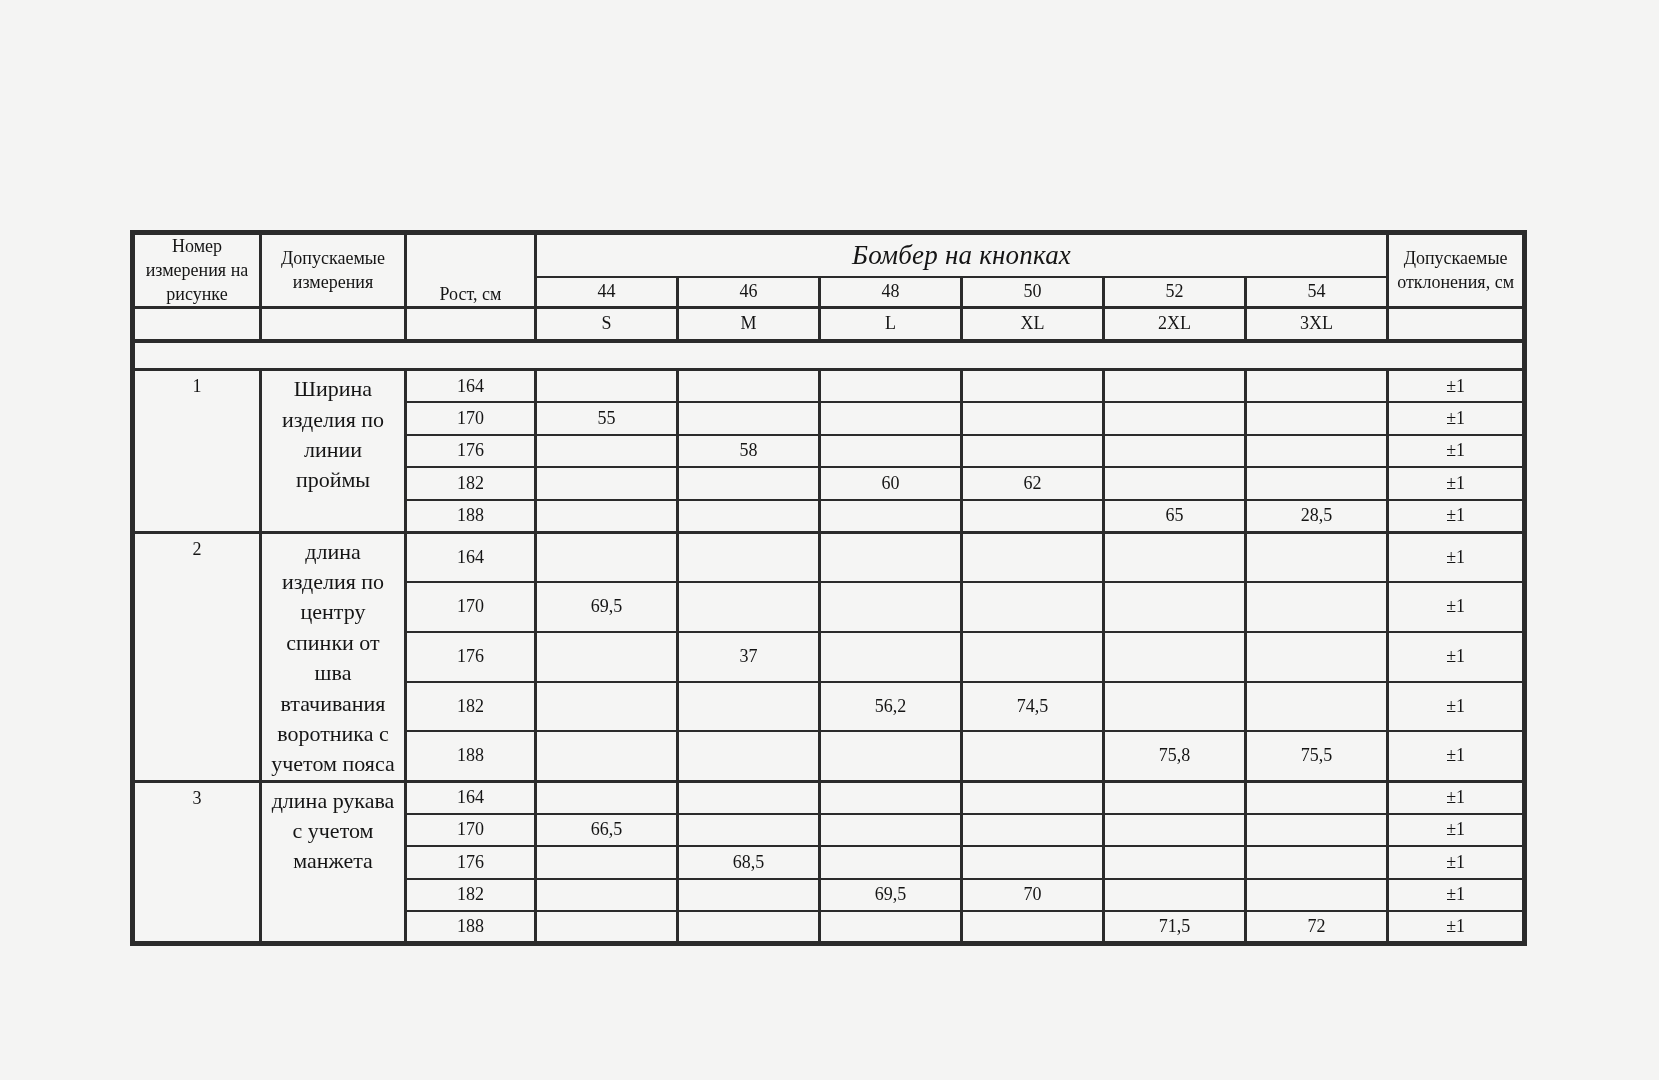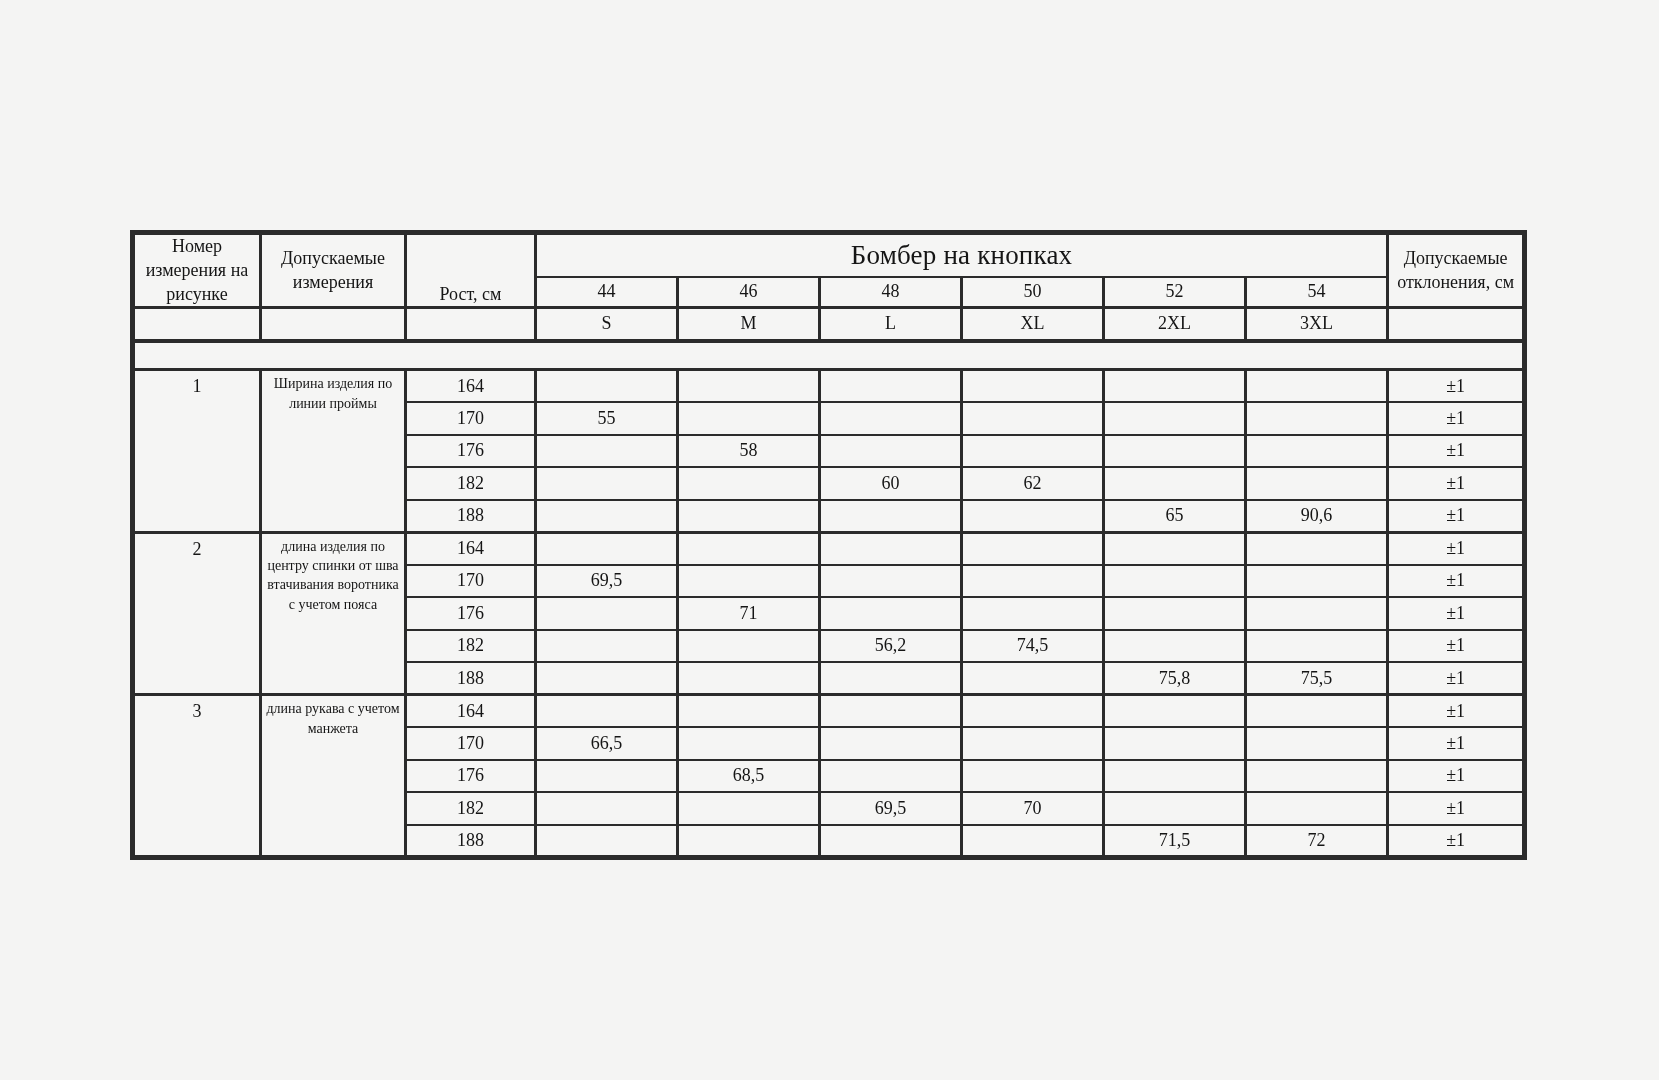--- a/index.html
+++ b/index.html
@@ -33,31 +33,32 @@
     white-space:normal;
   }
   tr.row-title{height:44px;}
   tr.row-sizes{height:31px;}
   tr.row-letters{height:33px;}
   tr.row-spacer{height:29px;}
   tr.body-row{height:32.5px;}
   td.title-cell{
     font-size:27px;
     letter-spacing:.2px;
+    font-style:italic;
   }
   td.hc{font-size:18px;line-height:1.32;}
   td.rost-cell{vertical-align:bottom;}
   tr.row-letters td{border-top-width:3px;}
   tr.row-spacer td{border-top-width:4px;border-bottom-width:3px;}
   tr.group-top td{border-top-width:3px;}
   td.num-cell{vertical-align:top;padding-top:4px;}
   td.name-cell{
     vertical-align:top;
     padding-top:3px;
-    font-size:14px;
+    font-size:22px;
     line-height:1.38;
   }
   td.height-cell,td.val-cell,td.dev-cell{font-size:18px;}
 </style>
 </head>
 <body>
 
 <div class="stage">
   <table class="size-chart">
     <colgroup>
@@ -147,21 +148,21 @@
           <td class="val-cell"></td>
           <td class="dev-cell">±1</td>
         </tr>
         <tr class="body-row">
           <td class="height-cell">188</td>
           <td class="val-cell"></td>
           <td class="val-cell"></td>
           <td class="val-cell"></td>
           <td class="val-cell"></td>
           <td class="val-cell">65</td>
-          <td class="val-cell">90,6</td>
+          <td class="val-cell">28,5</td>
           <td class="dev-cell">±1</td>
         </tr>
         <tr class="body-row group-top">
           <td class="num-cell" rowspan="5">2</td>
           <td class="name-cell" rowspan="5">длина изделия по центру спинки от шва втачивания воротника с учетом пояса</td>
           <td class="height-cell">164</td>
           <td class="val-cell"></td>
           <td class="val-cell"></td>
           <td class="val-cell"></td>
           <td class="val-cell"></td>
@@ -175,21 +176,21 @@
           <td class="val-cell"></td>
           <td class="val-cell"></td>
           <td class="val-cell"></td>
           <td class="val-cell"></td>
           <td class="val-cell"></td>
           <td class="dev-cell">±1</td>
         </tr>
         <tr class="body-row">
           <td class="height-cell">176</td>
           <td class="val-cell"></td>
-          <td class="val-cell">71</td>
+          <td class="val-cell">37</td>
           <td class="val-cell"></td>
           <td class="val-cell"></td>
           <td class="val-cell"></td>
           <td class="val-cell"></td>
           <td class="dev-cell">±1</td>
         </tr>
         <tr class="body-row">
           <td class="height-cell">182</td>
           <td class="val-cell"></td>
           <td class="val-cell"></td>

